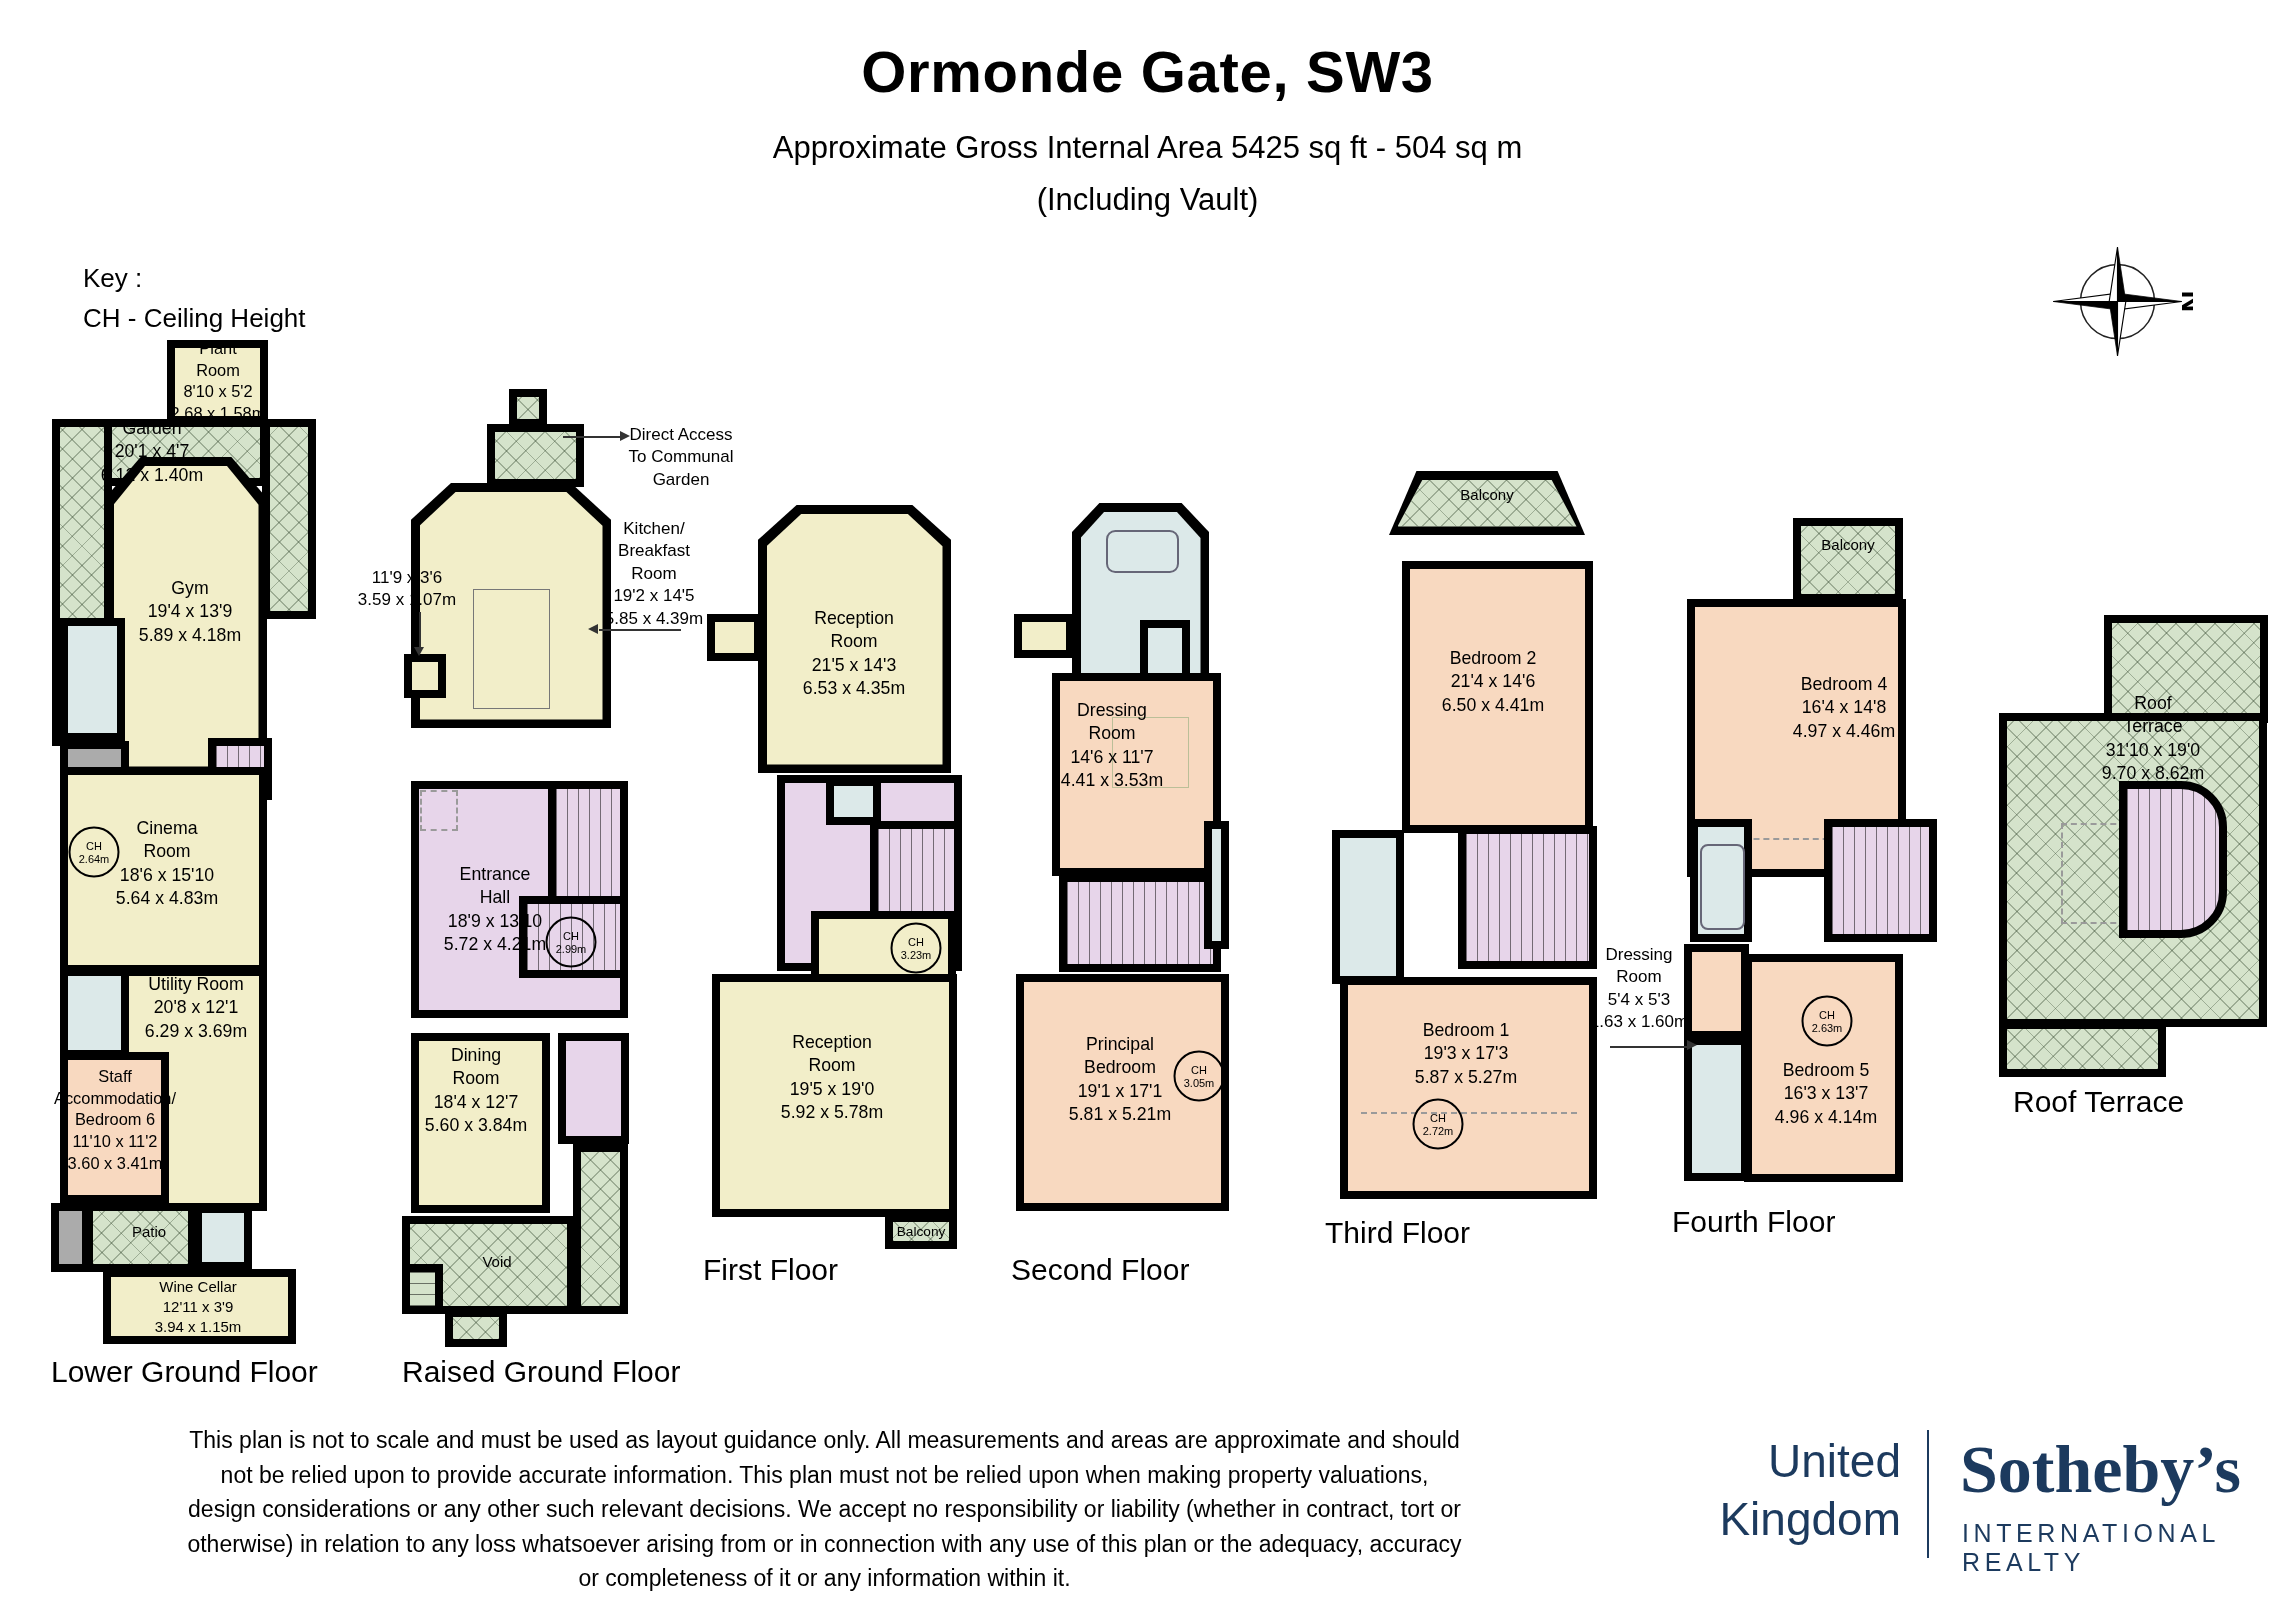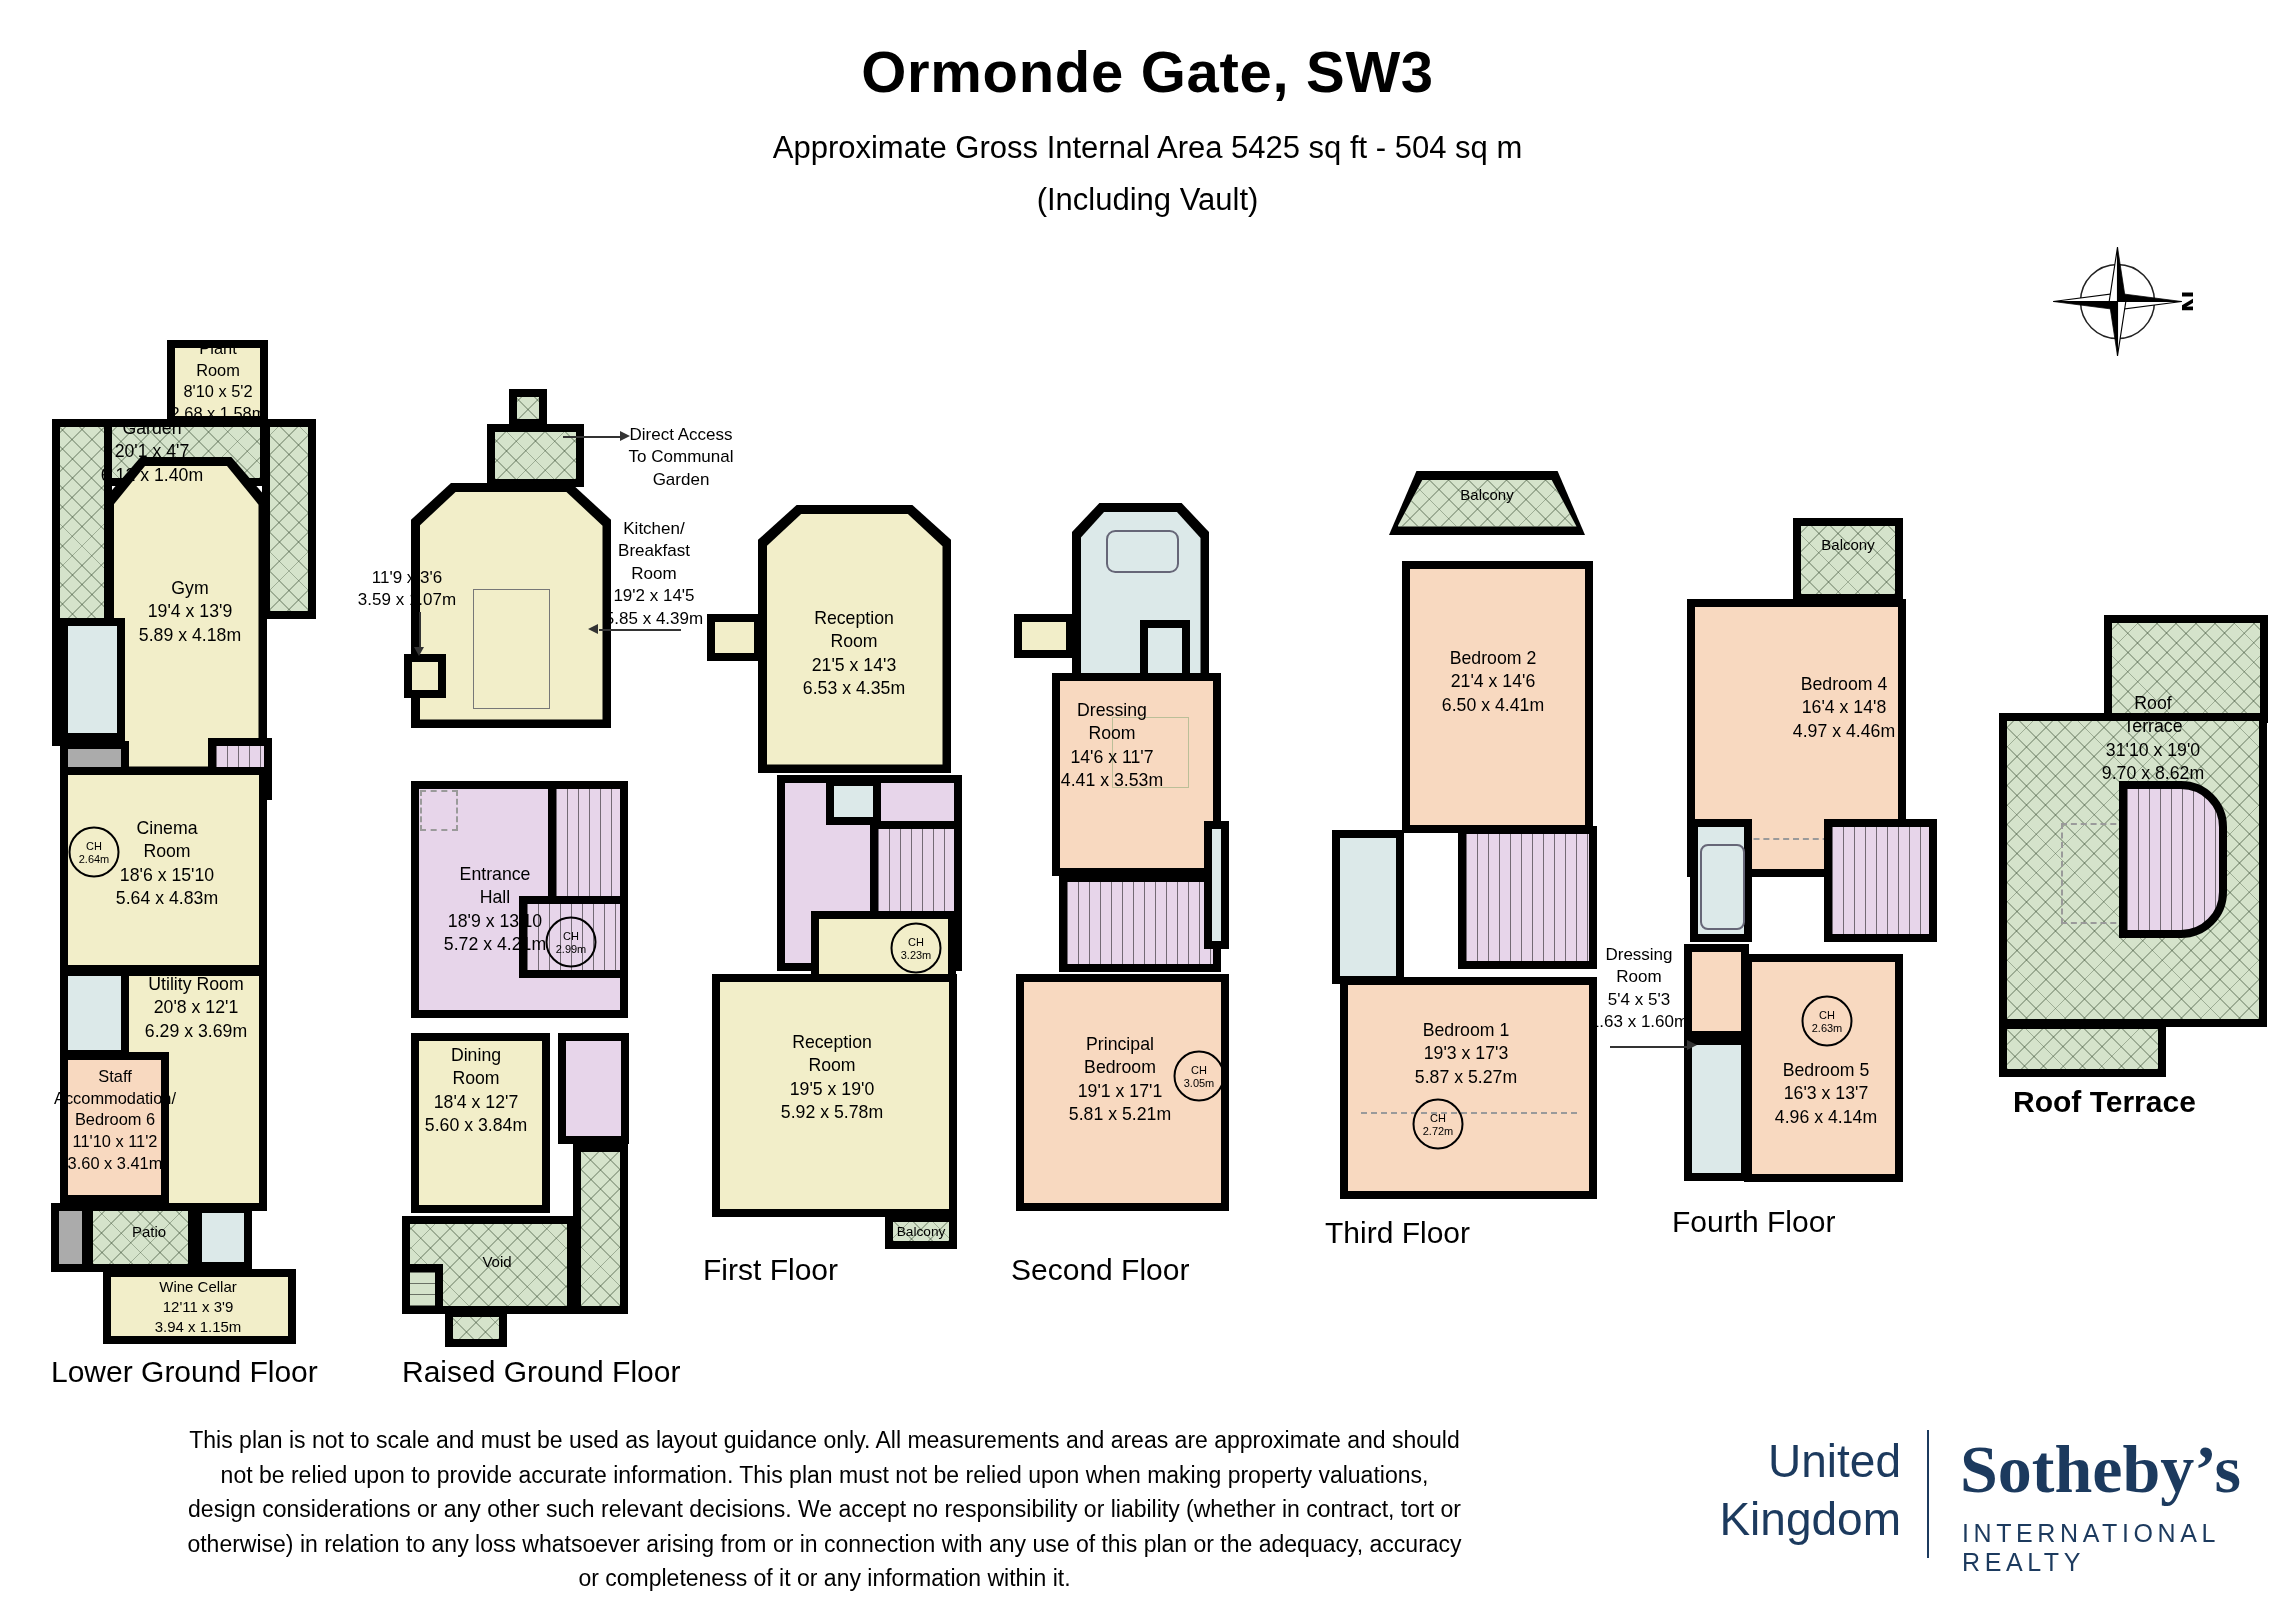--- a/index.html
+++ b/index.html
@@ -45,20 +45,24 @@
 </style>
 </head>
 <body>
 
 <div id="page">
 
   <div class="abs ttl" style="top:38px;left:0;">Ormonde Gate, SW3</div>
   <div class="abs sub" style="top:130px;left:0;">Approximate Gross Internal Area 5425 sq ft - 504 sq m</div>
   <div class="abs sub" style="top:182px;left:0;">(Including Vault)</div>
 
+  <div class="abs keytxt" style="left:83px;top:258px;">
+    <div>Key :</div>
+    <div>CH - Ceiling Height</div>
+  </div>
 
   <svg class="abs" style="left:2042px;top:226px;" width="151" height="151" viewBox="0 0 200 200">
     <circle cx="100" cy="100" r="49" fill="none" stroke="#222" stroke-width="2"></circle>
     <polygon points="185,100 100,100 100,89" fill="#000" stroke="#000" stroke-width="1"></polygon>
     <polygon points="185,100 100,100 100,111" fill="#fff" stroke="#000" stroke-width="1.5"></polygon>
     <polygon points="15,100 100,100 100,111" fill="#000" stroke="#000" stroke-width="1"></polygon>
     <polygon points="15,100 100,100 100,89" fill="#fff" stroke="#000" stroke-width="1.5"></polygon>
     <polygon points="100,28 100,100 111,100" fill="#000" stroke="#000" stroke-width="1"></polygon>
     <polygon points="100,28 100,100 89,100" fill="#fff" stroke="#000" stroke-width="1.5"></polygon>
     <polygon points="100,172 100,100 89,100" fill="#000" stroke="#000" stroke-width="1"></polygon>
@@ -335,21 +339,21 @@
     <div class="room hatch" style="left:1999px;top:713px;width:268px;height:314px;"></div>
     <div class="room hatch" style="left:1999px;top:1021px;width:167px;height:56px;"></div>
     <div class="dash" style="left:2061px;top:823px;width:75px;height:101px;"></div>
     <div class="room lilac stairs" style="left:2119px;top:781px;width:108px;height:157px;border-radius:0 46px 46px 0;"></div>
     <div class="lbl" style="left:2153px;top:739px;">
       <span>Roof</span>
         <span>Terrace</span>
       <span>31'10 x 19'0</span>
         <span>9.70 x 8.62m</span>
     </div>
-    <div class="abs floorlbl" style="left:2013px;top:1085px;font-weight:bold;">Roof Terrace</div>
+    <div class="abs floorlbl" style="left:2013px;top:1085px;">Roof Terrace</div>
   </div>
 
   <div class="abs disc" style="left:170px;top:1423px;">
     <div>This plan is not to scale and must be used as layout guidance only. All measurements and areas are approximate and should</div>
     <div>not be relied upon to provide accurate information. This plan must not be relied upon when making property valuations,</div>
     <div>design considerations or any other such relevant decisions. We accept no responsibility or liability (whether in contract, tort or</div>
     <div>otherwise) in relation to any loss whatsoever arising from or in connection with any use of this plan or the adequacy, accuracy</div>
     <div>or completeness of it or any information within it.</div>
   </div>
 

